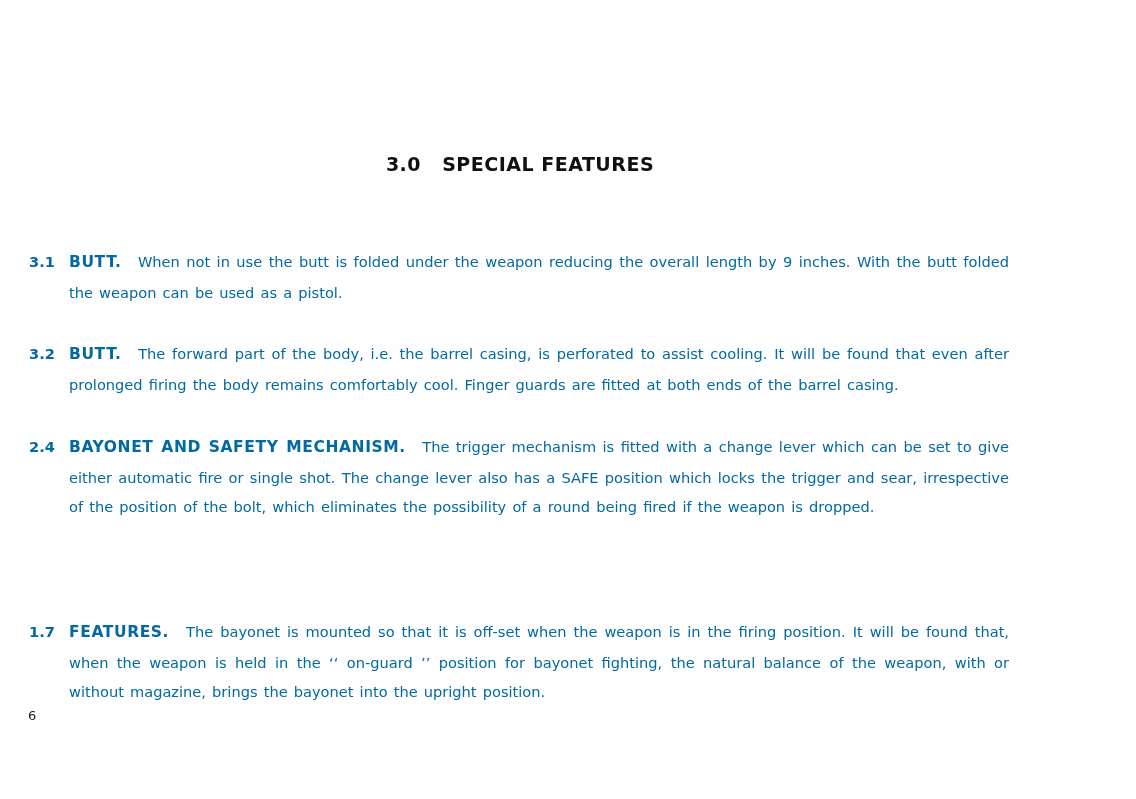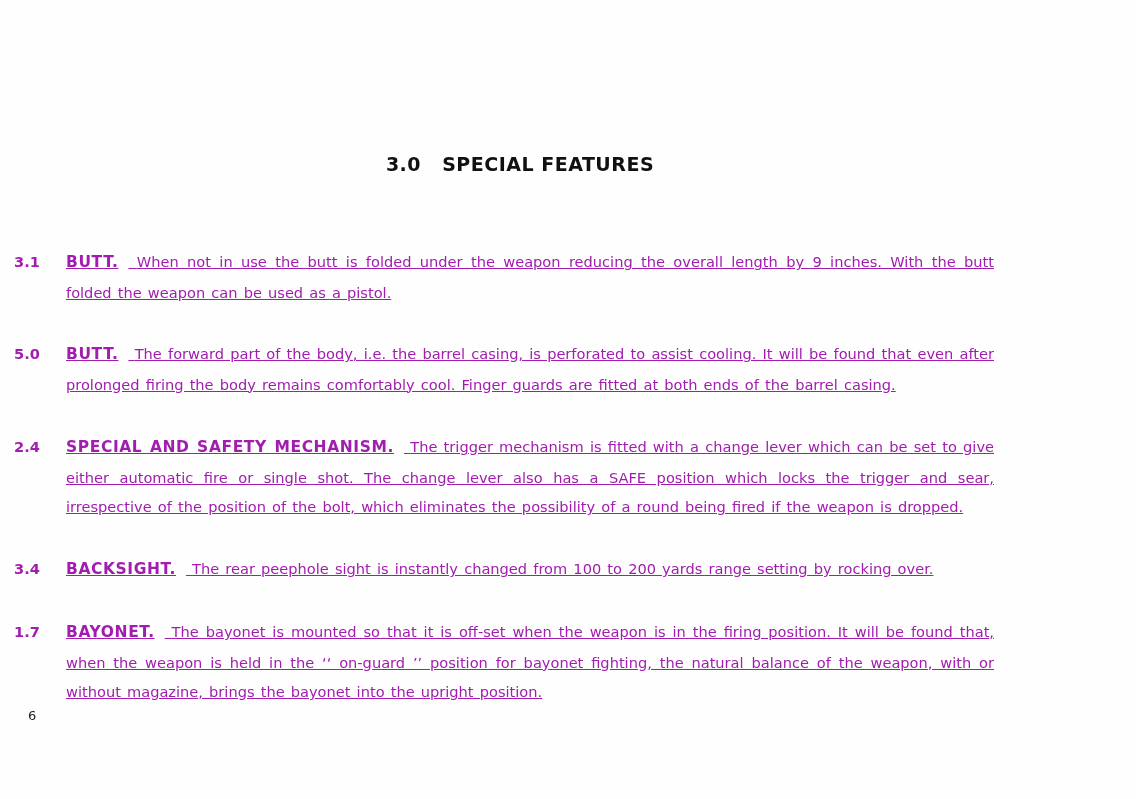--- a/index.html
+++ b/index.html
@@ -30,40 +30,39 @@
       font-weight: bold;
       font-size: 19px;
       letter-spacing: 0.5px;
       color: #111;
     }
     .title .num {
       margin-right: 14px;
     }
     .section {
       position: absolute;
-      left: 14px;
+      left: 29px;
       width: 980px;
       font-size: 14.6px;
       line-height: 29.5px;
-      color: #a21caf;
+      color: #0369a1;
     }
     .section .sec-num {
       position: absolute;
       left: 0;
       top: 0;
       width: 40px;
       font-weight: bold;
       font-size: 14.6px;
     }
     .section .body {
-      margin-left: 52px;
+      margin-left: 40px;
       text-align: justify;
       text-align-last: left;
       word-spacing: 1.5px;
-      text-decoration: underline;
     }
     .section .heading {
       font-weight: bold;
       font-size: 15.5px;
       letter-spacing: 0.6px;
       margin-right: 10px;
     }
     #s1 { top: 247px; }
     #s2 { top: 339px; }
     #s3 { top: 432px; }
@@ -89,46 +88,39 @@
 
   <div class="section" id="s1">
     <span class="sec-num">3.1</span>
     <div class="body">
       <span class="heading">BUTT.</span>
       <span>When not in use the butt is folded under the weapon reducing the overall length by 9 inches.  With the butt folded the weapon can be used as a pistol.</span>
     </div>
   </div>
 
   <div class="section" id="s2">
-    <span class="sec-num">5.0</span>
+    <span class="sec-num">3.2</span>
     <div class="body">
       <span class="heading">BUTT.</span>
       <span>The forward part of the body, i.e. the barrel casing, is perforated to assist cooling.  It will be found that even after prolonged firing the body remains comfortably cool.  Finger guards are fitted at both ends of the barrel casing.</span>
     </div>
   </div>
 
   <div class="section" id="s3">
     <span class="sec-num">2.4</span>
     <div class="body">
-      <span class="heading">SPECIAL AND SAFETY MECHANISM.</span>
+      <span class="heading">BAYONET AND SAFETY MECHANISM.</span>
       <span>The trigger mechanism is fitted with a change lever which can be set to give either automatic fire or single shot.  The change lever also has a SAFE position which locks the trigger and sear, irrespective of the position of the bolt, which eliminates the possibility of a round being fired if the weapon is dropped.</span>
     </div>
   </div>
 
-  <div class="section" id="s4">
-    <span class="sec-num">3.4</span>
-    <div class="body">
-      <span class="heading">BACKSIGHT.</span>
-      <span>The rear peephole sight is instantly changed from 100 to 200 yards range setting by rocking over.</span>
-    </div>
-  </div>
 
   <div class="section" id="s5">
     <span class="sec-num">1.7</span>
     <div class="body">
-      <span class="heading">BAYONET.</span>
+      <span class="heading">FEATURES.</span>
       <span>The bayonet is mounted so that it is off-set when the weapon is in the firing position.  It will be found that, when the weapon is held in the ‘‘ on-guard ’’ position for bayonet fighting, the natural balance of the weapon, with or without magazine, brings the bayonet into the upright position.</span>
     </div>
   </div>
 
   <div class="page-number">6</div>
 
 </div>
 
 </body></html>

